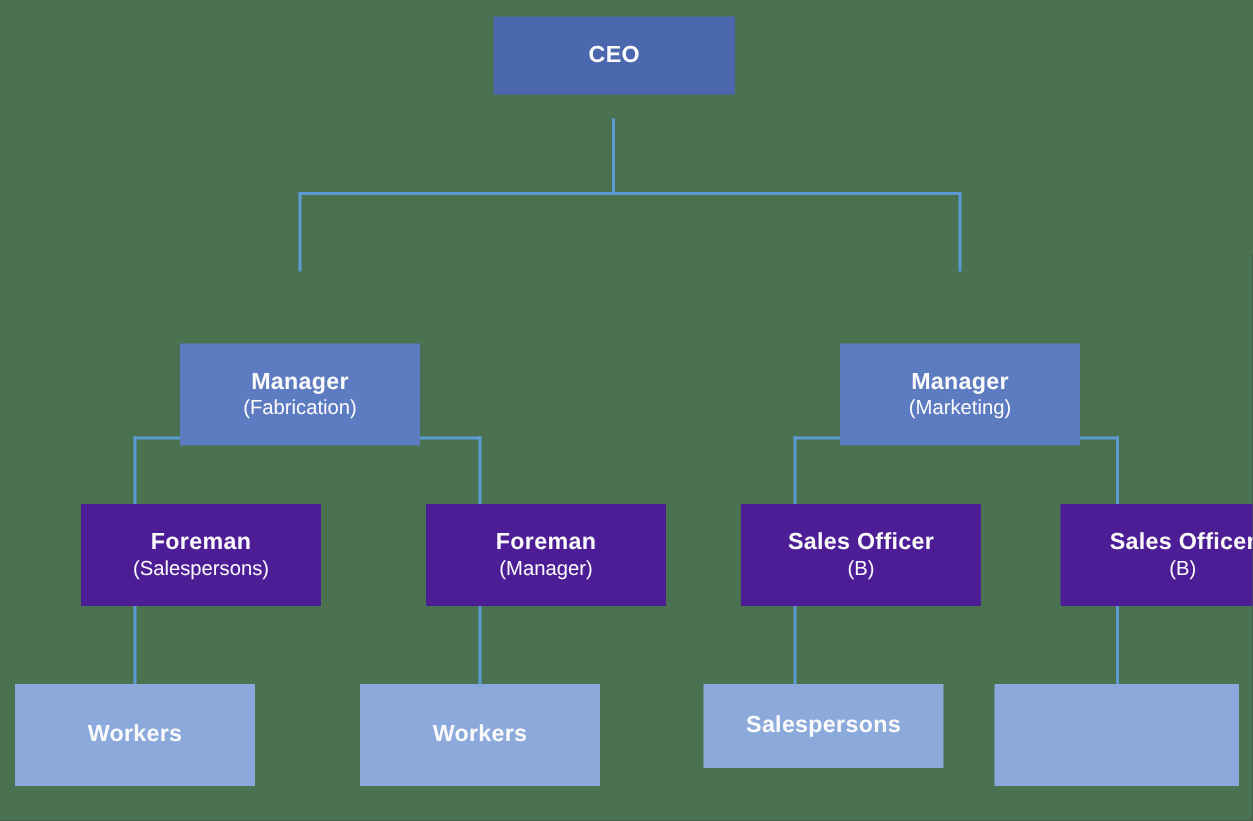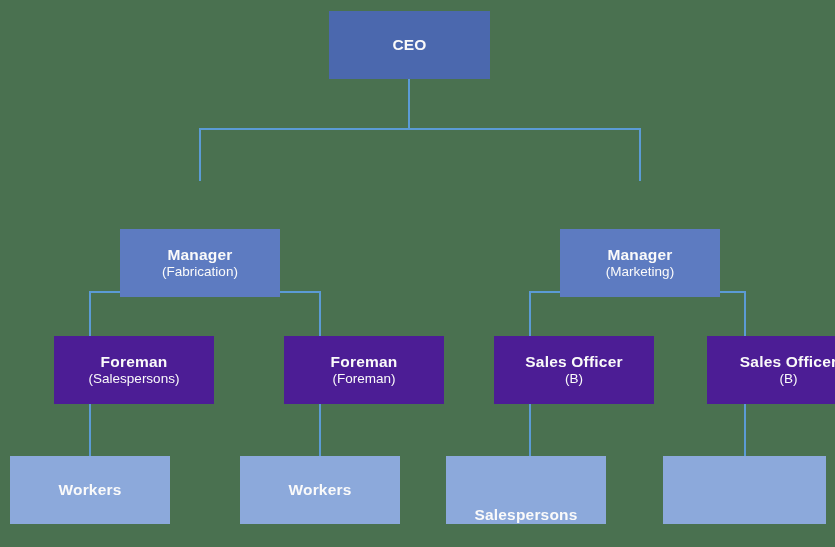--- a/index.html
+++ b/index.html
@@ -34,30 +34,30 @@
 
   .line {
     position: absolute;
     background: #5B9BD5;
     z-index: 1;
   }
   .vline { width: 2px; }
   .hline { height: 2px; }
 
   
-  #ceo                { left: 329px; top: 11px;  width: 161px; height: 68px; }
+  #ceo                { left: 329px; top: 11px;  width: 161px; height: 52px; }
   #mgr-production     { left: 120px; top: 181px; width: 160px; height: 68px; }
   #mgr-marketing      { left: 560px; top: 181px; width: 160px; height: 68px; }
   #foreman-fabrication{ left: 10px;  top: 336px; width: 160px; height: 68px; }
   #foreman-assembly   { left: 240px; top: 336px; width: 160px; height: 68px; }
   #sales-officer-left { left: 450px; top: 336px; width: 160px; height: 68px; }
   #sales-officer-right{ left: 663px; top: 336px; width: 163px; height: 68px; }
   #workers-fabrication{ left: 10px;  top: 456px; width: 160px; height: 68px; }
   #workers-assembly   { left: 240px; top: 456px; width: 160px; height: 68px; }
-  #salespersons-left  { left: 446px; top: 456px; width: 160px; height: 68px; justify-content: flex-end; }
+  #salespersons-left  { left: 469px; top: 456px; width: 160px; height: 56px; }
   #obscured-box       { left: 663px; top: 456px; width: 163px; height: 68px; }
 
   
   #c-ceo-drop      { left: 408px; top: 79px;  height: 51px; }
   #c-l2-h          { left: 199px; top: 128px; width: 442px; }
   #c-l2-left-drop  { left: 199px; top: 128px; height: 53px; }
   #c-l2-right-drop { left: 639px; top: 128px; height: 53px; }
 
   #c-prod-drop     { left: 199px; top: 249px; height: 43px; }
   #c-prod-h        { left: 89px;  top: 291px; width: 232px; }
@@ -132,21 +132,21 @@
     <span class="title">Manager</span>
     <span class="subtitle">(Marketing)</span>
   </div>
 
   <div class="node lvl3" id="foreman-fabrication">
     <span class="title">Foreman</span>
     <span class="subtitle">(Salespersons)</span>
   </div>
   <div class="node lvl3" id="foreman-assembly">
     <span class="title">Foreman</span>
-    <span class="subtitle">(Foreman)</span>
+    <span class="subtitle">(Manager)</span>
   </div>
   <div class="node lvl3" id="sales-officer-left">
     <span class="title">Sales Officer</span>
     <span class="subtitle">(B)</span>
   </div>
   <div class="node lvl3" id="sales-officer-right">
     <span class="title">Sales Officer</span>
     <span class="subtitle">(B)</span>
   </div>
 

